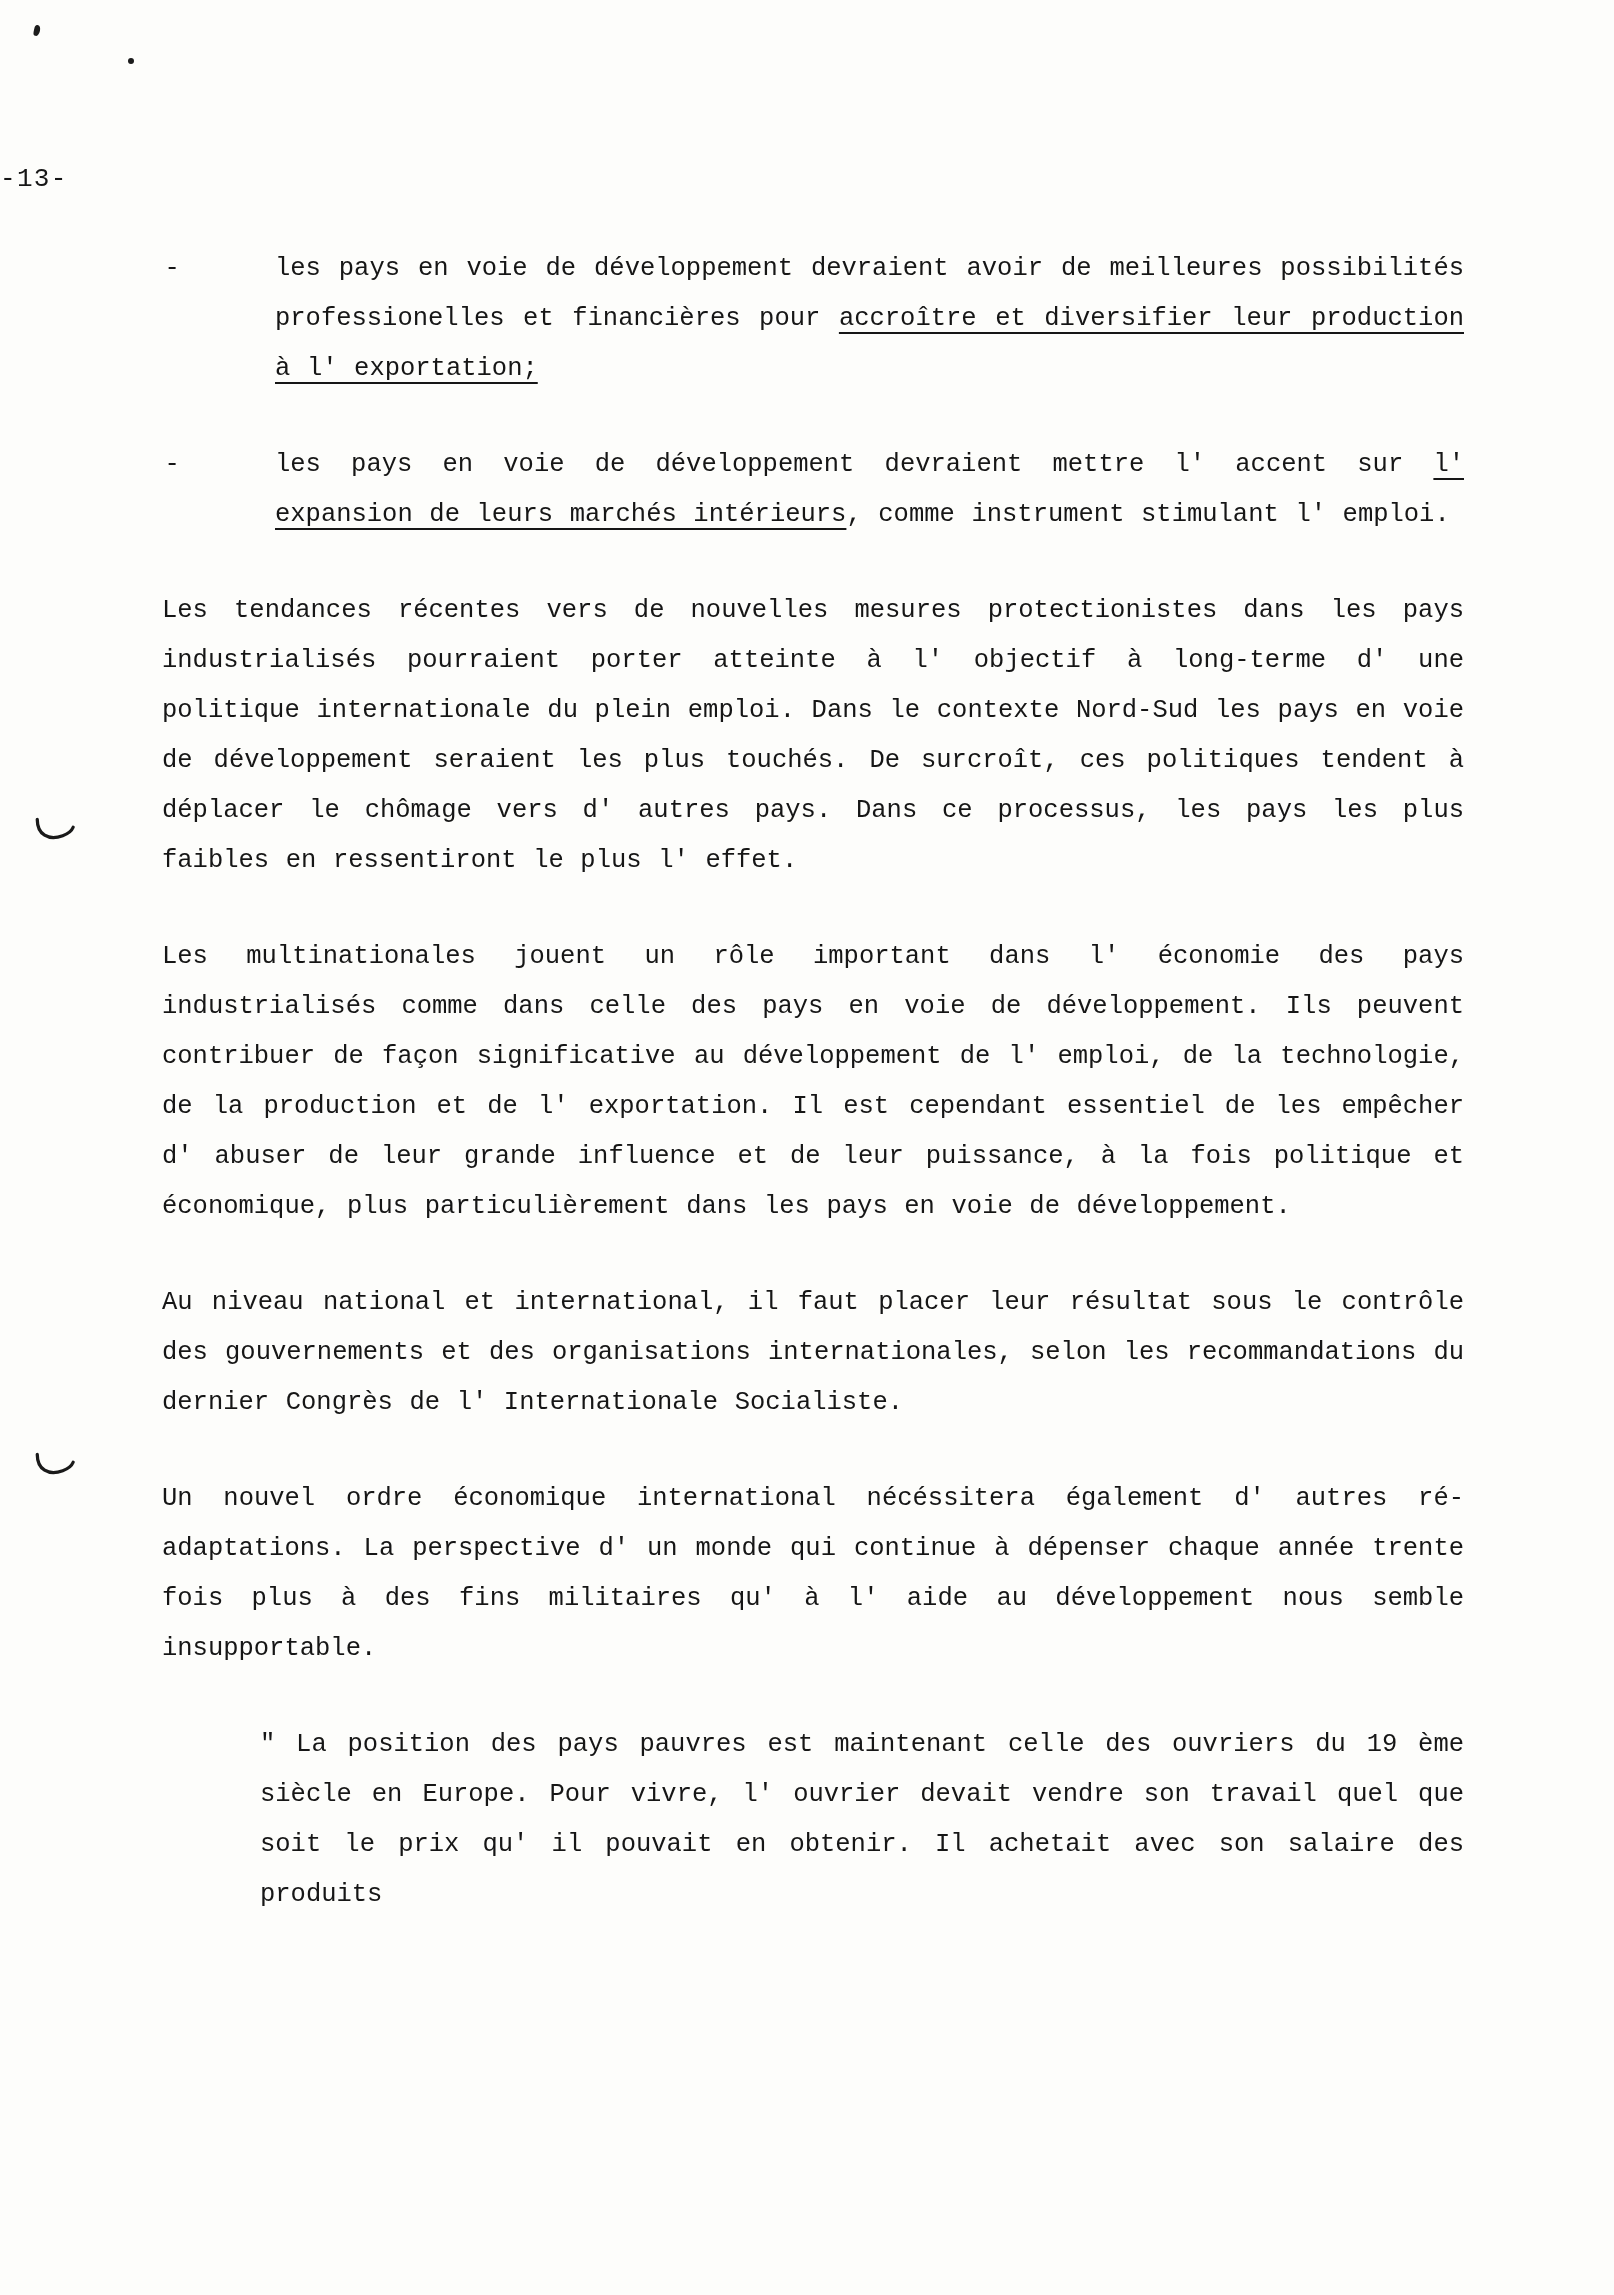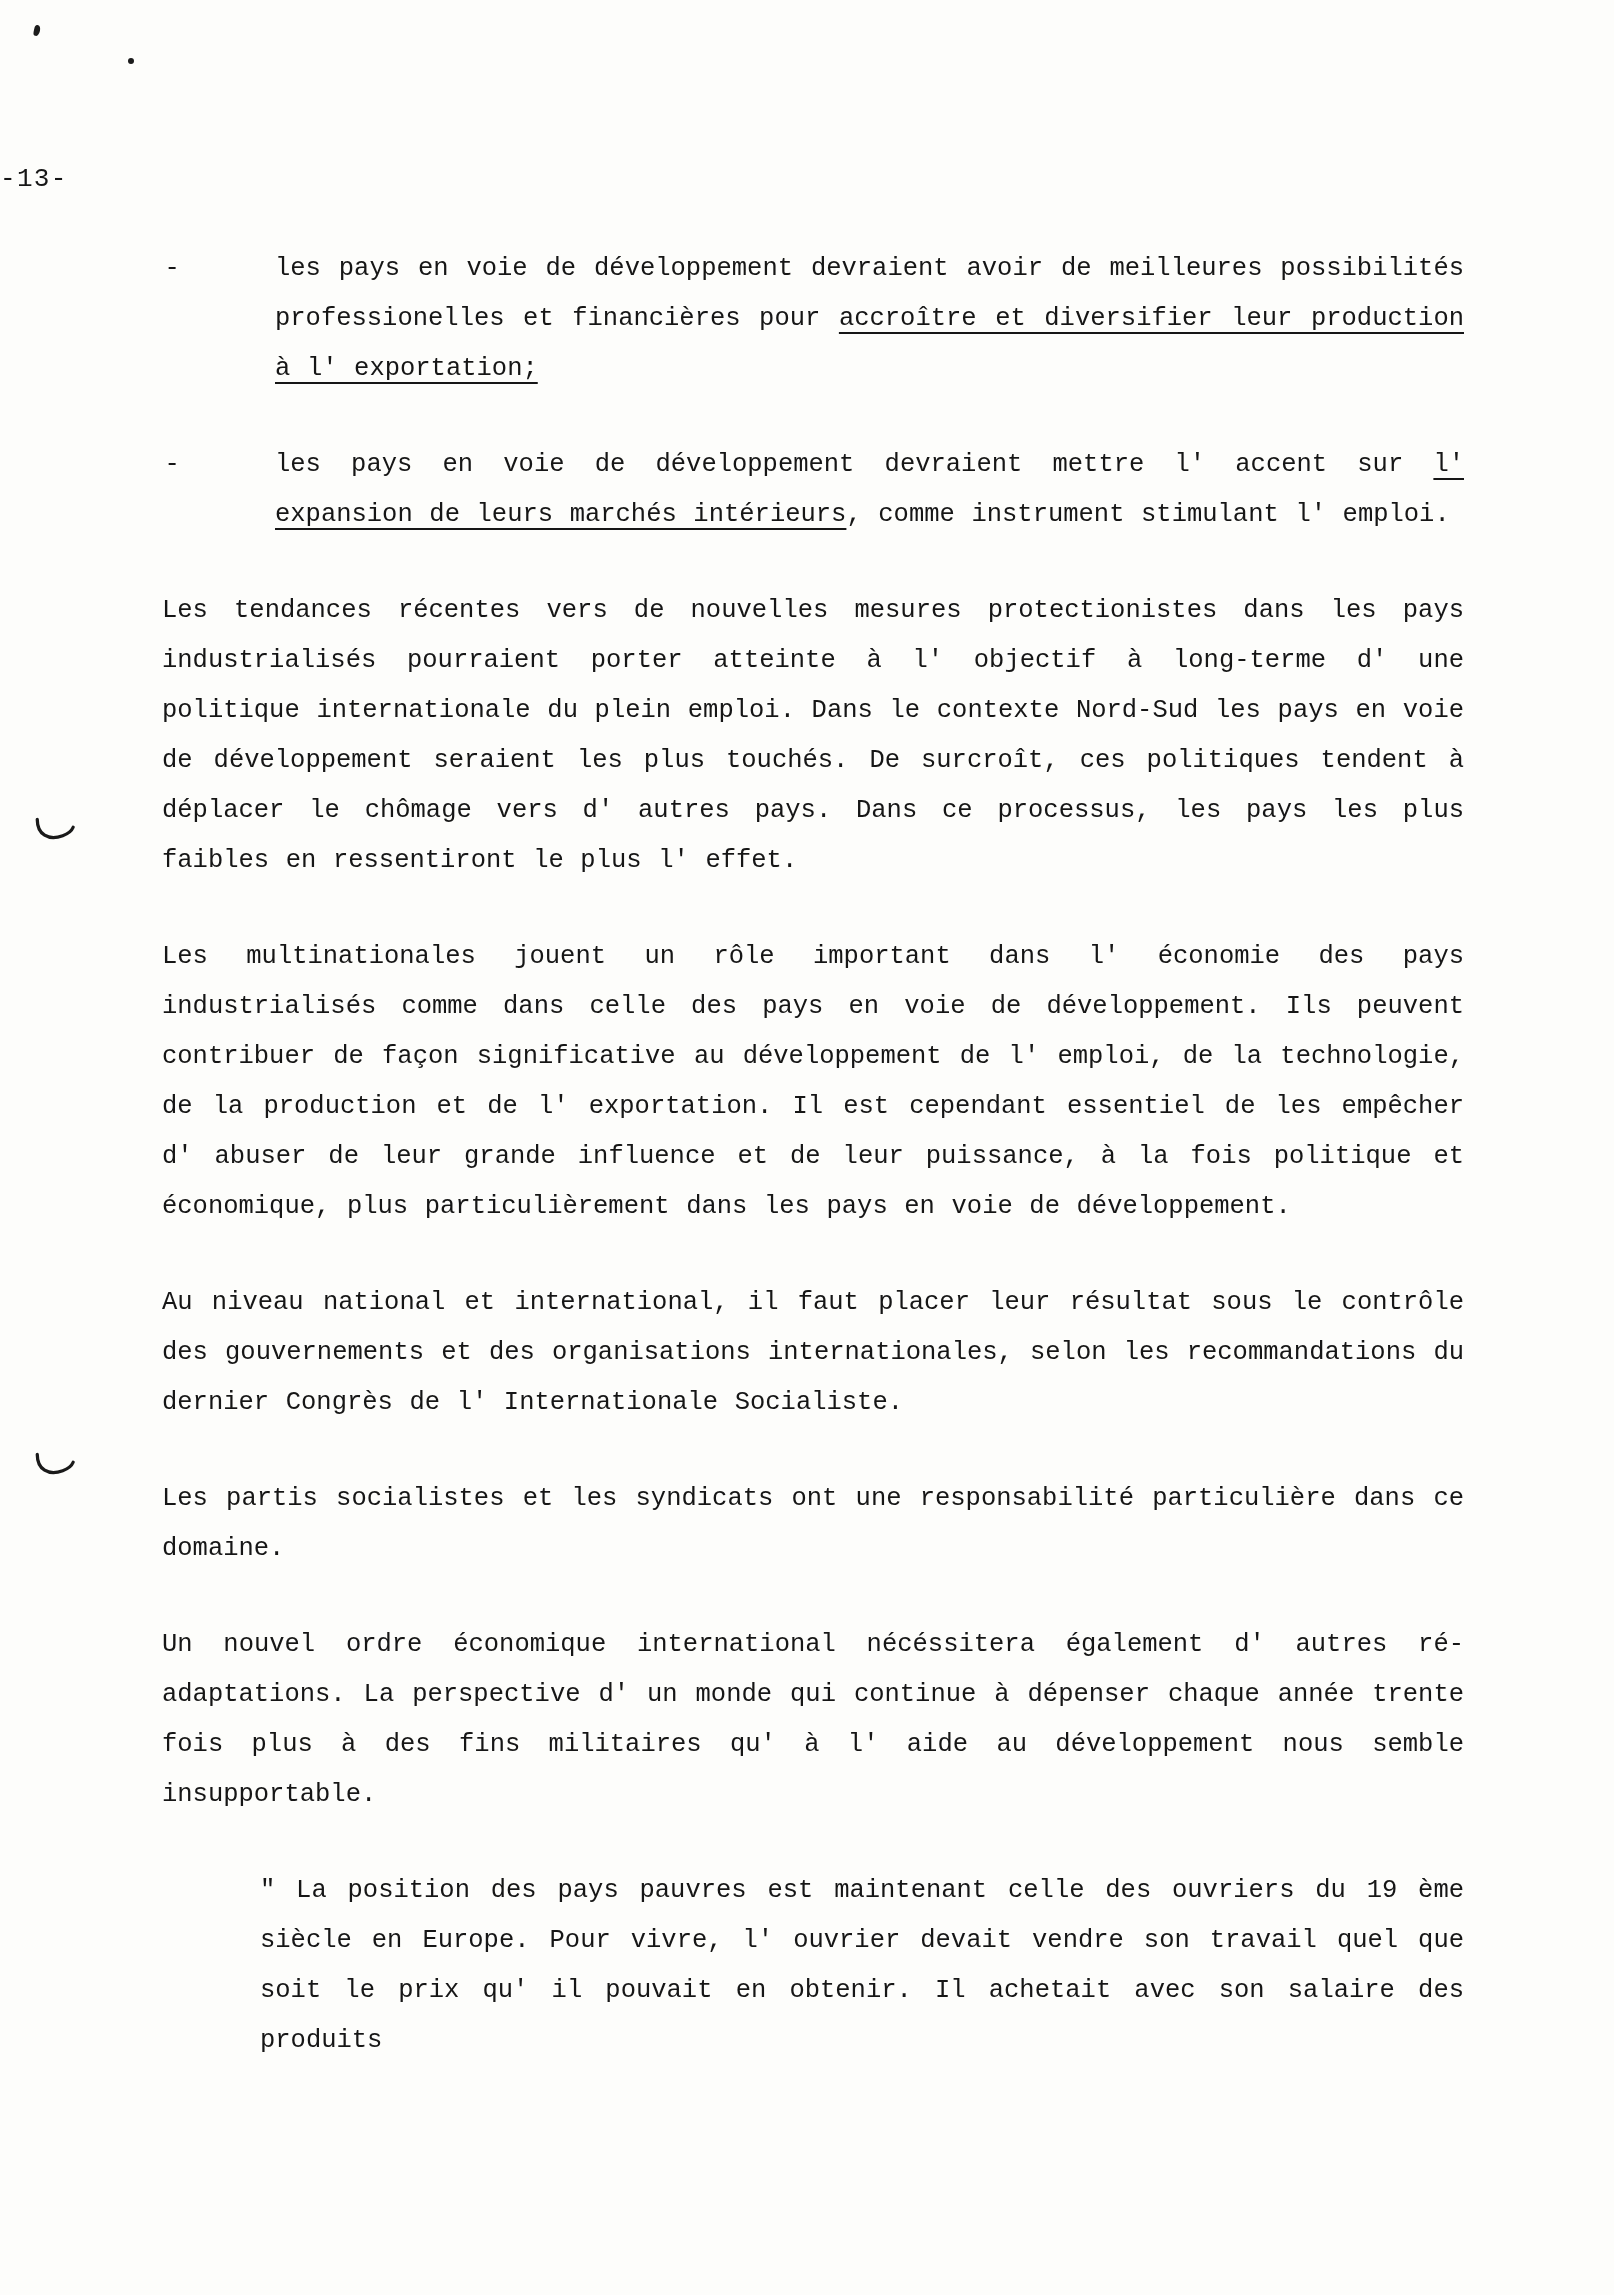--- a/index.html
+++ b/index.html
@@ -114,20 +114,19 @@
     </div>
 
     <div class="bullet">
       <span class="marker">-</span>
       <p class="btext"><span>les pays en voie de développement devraient mettre l' accent sur </span><span class="u">l' expansion de leurs marchés intérieurs</span><span>, comme instrument stimulant l' emploi.</span></p>
     </div>
 
     <p class="para">Les tendances récentes vers de nouvelles mesures protectionistes dans les pays industrialisés pourraient porter atteinte à l' objectif à long-terme d' une politique internationale du plein emploi.  Dans le contexte Nord-Sud les pays en voie de développement seraient les plus touchés.  De surcroît, ces politiques tendent à déplacer le chômage vers d' autres pays.  Dans ce processus, les pays les plus faibles en ressentiront le plus l' effet.</p>
     <p class="para">Les multinationales jouent un rôle important dans l' économie des pays industrialisés comme dans celle des pays en voie de développement.  Ils peuvent contribuer de façon significative au développement de l' emploi, de la technologie, de la production et de l' exportation.  Il est cependant essentiel de les empêcher d' abuser de leur grande influence et de leur puissance,  à la fois politique et économique,  plus particulièrement dans les pays en voie de développement.</p>
     <p class="para">Au niveau national et international, il faut placer leur résultat sous le contrôle des gouvernements et des organisations internationales, selon les recommandations du dernier Congrès de l' Internationale Socialiste.</p>
-    <p class="para">Les partis socialistes et les syndicats ont une responsabilité particulière dans ce domaine.</p>
     <p class="para">Un nouvel ordre économique international nécéssitera également d' autres ré-adaptations.  La perspective d' un monde qui continue à dépenser chaque année trente fois plus à des fins militaires qu' à l' aide au développement nous semble insupportable.</p>
 
     <p class="quote">" La position des pays pauvres est maintenant celle des ouvriers du 19 ème siècle en Europe.  Pour vivre, l' ouvrier devait vendre son travail quel que soit le prix qu' il pouvait en obtenir.  Il achetait avec son salaire des produits</p>
 
   </div>
 </div>
 
 
 </body></html>

